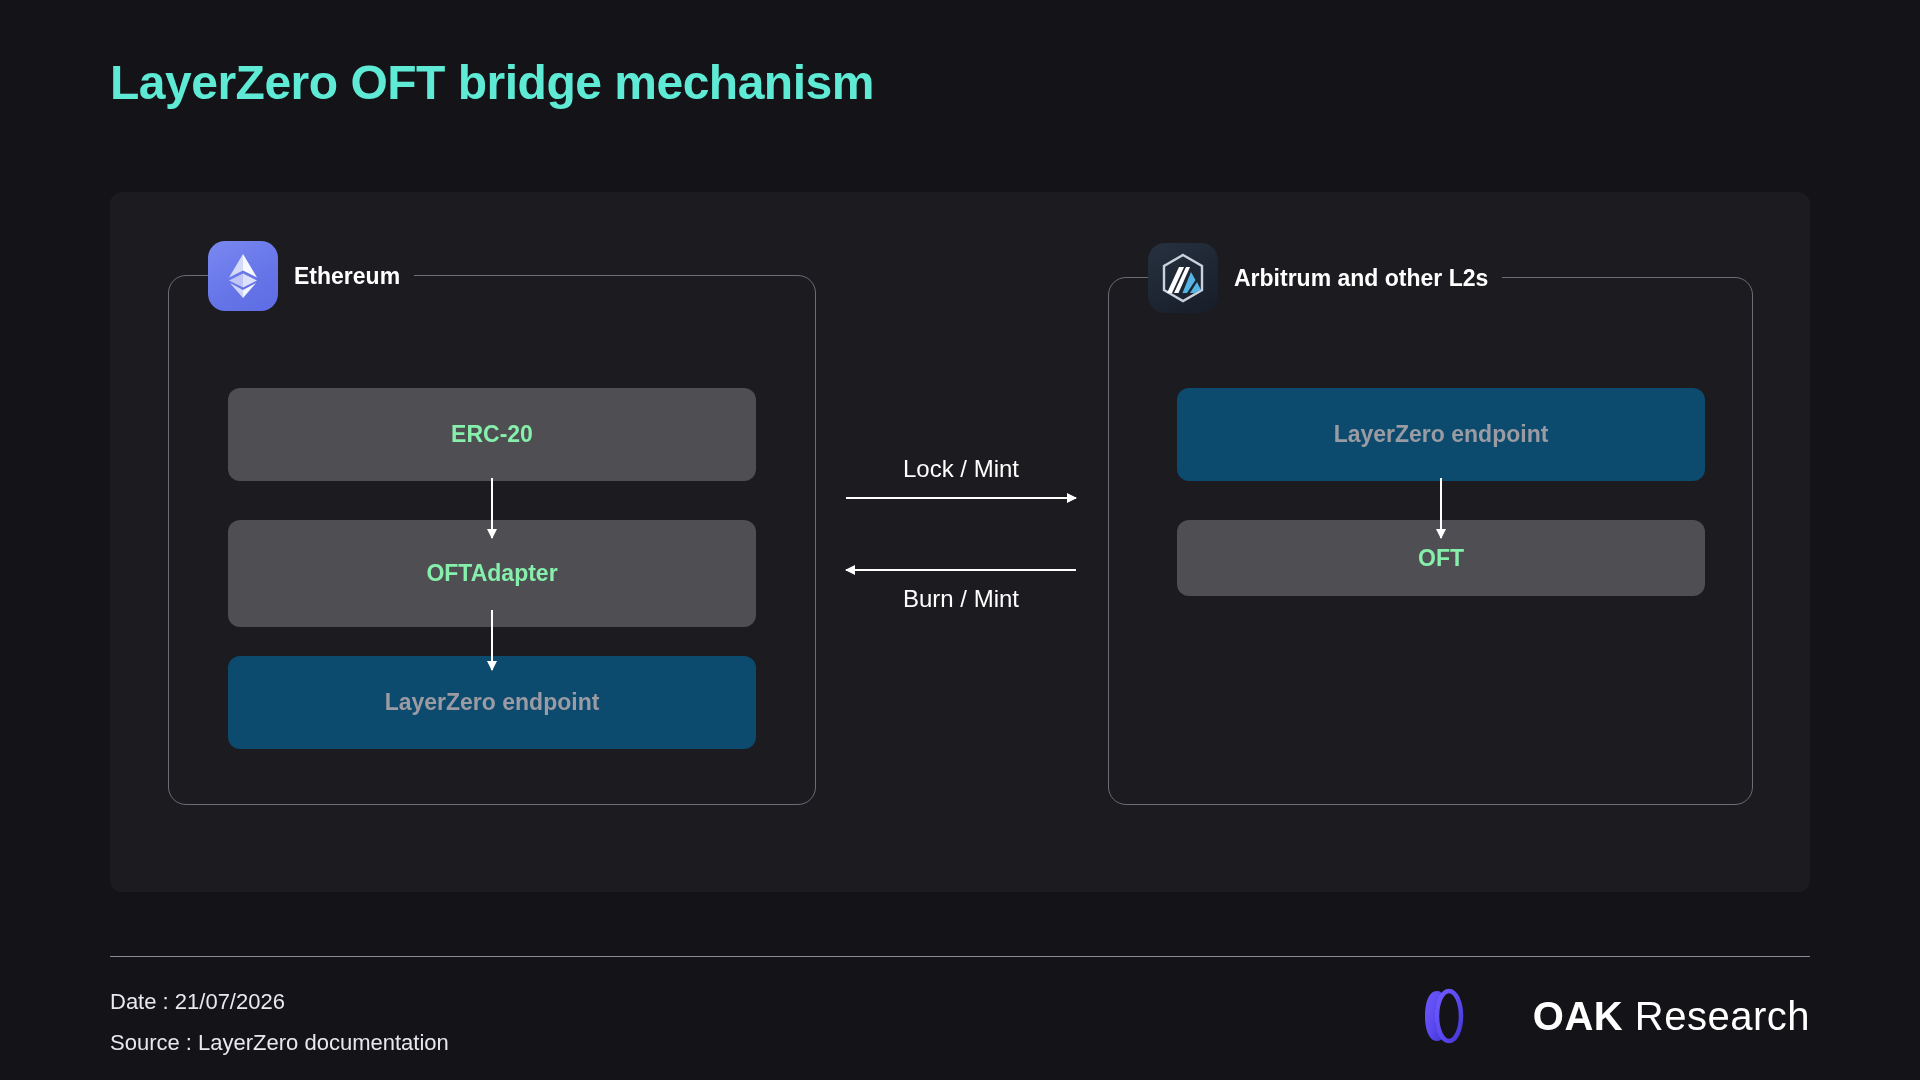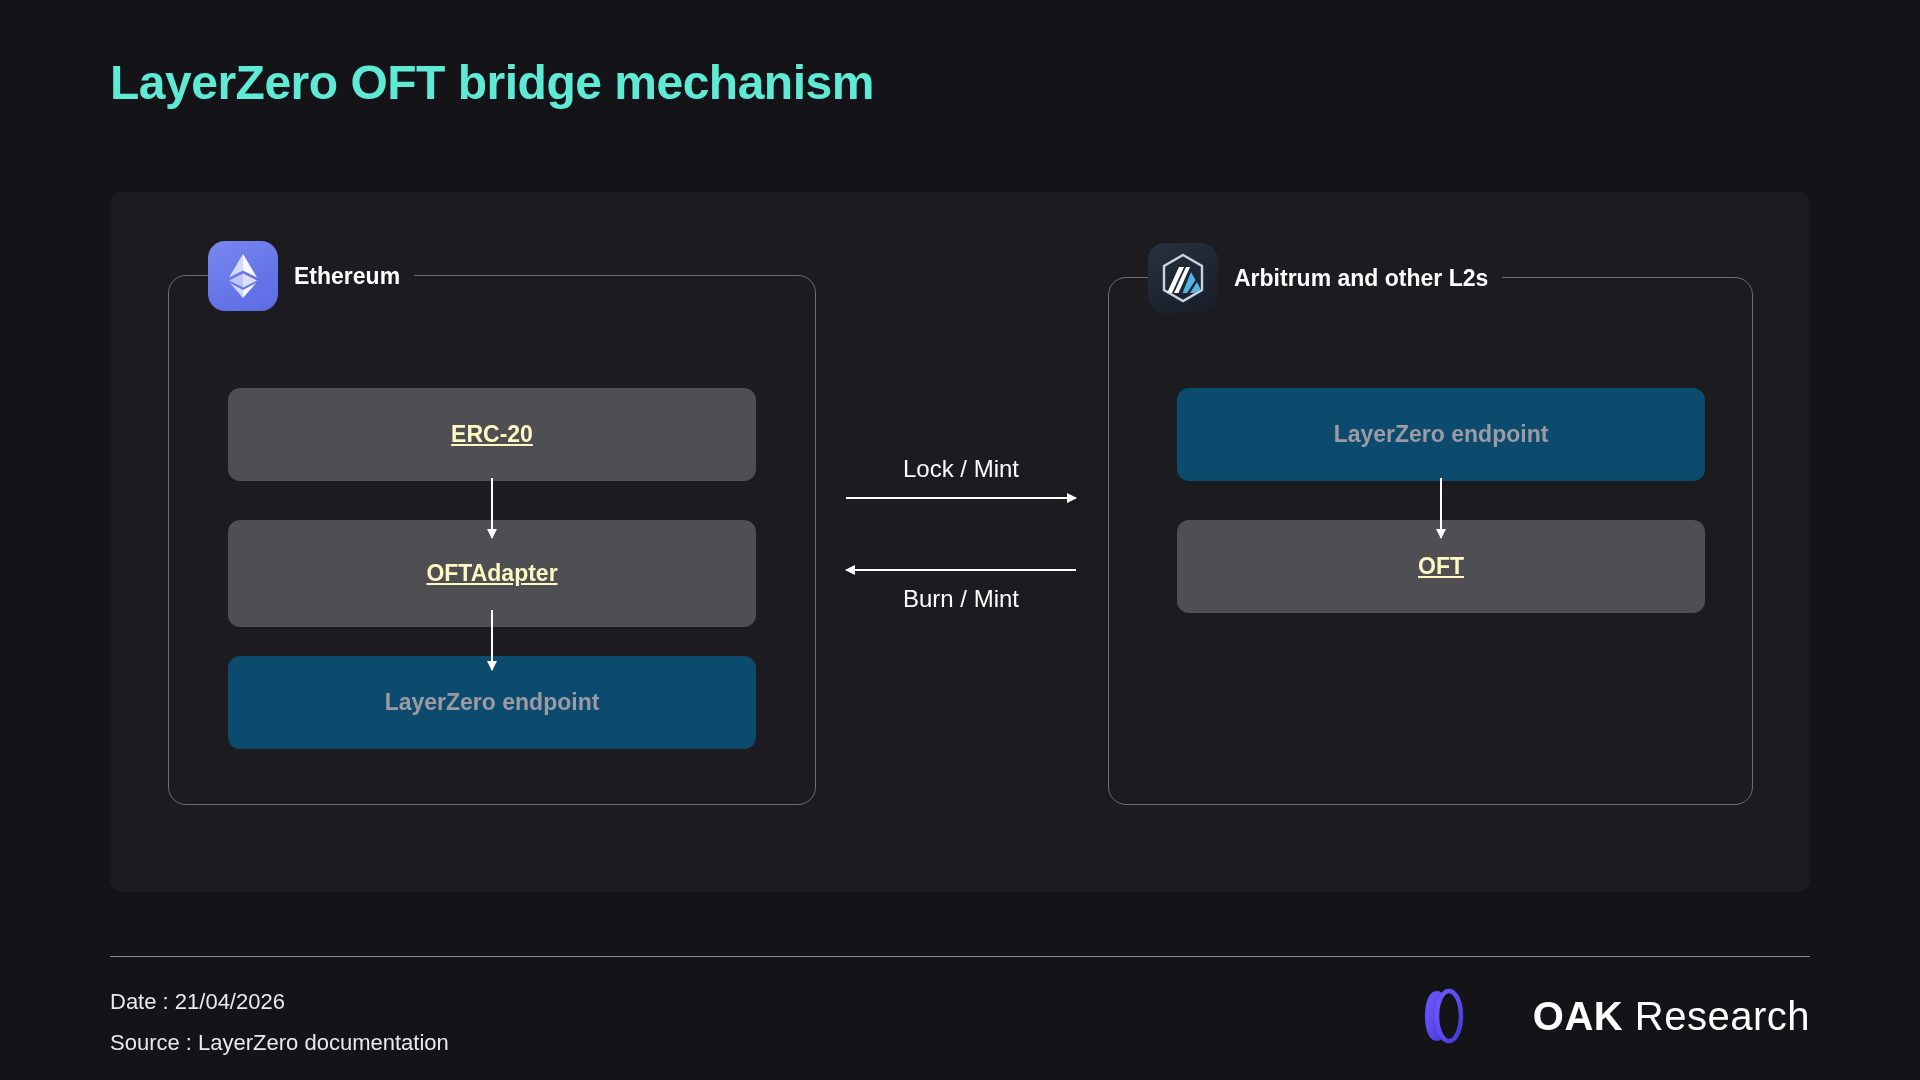--- a/index.html
+++ b/index.html
@@ -61,30 +61,30 @@
   }
 
   
   .node-box {
     position:absolute;
     display:flex; align-items:center; justify-content:center;
     border-radius:12px;
     font-size:23px; font-weight:bold;
     text-align:center;
   }
-  .node-box.solid { background:#4e4e53; color:#fef9c3;text-decoration:underline; }
+  .node-box.solid { background:#4e4e53; color:#86efac; }
   .node-box.muted { background:#0c4a6e; color:#9b9ba3; }
 
   
   #box-erc20      { left:228px; top:388px; width:528px; height:93px; }
   #box-oftadapter { left:228px; top:520px; width:528px; height:107px; }
   #box-lz-left    { left:228px; top:656px; width:528px; height:93px; }
   
   #box-lz-right   { left:1177px; top:388px; width:528px; height:93px; }
-  #box-oft        { left:1177px; top:520px; width:528px; height:93px; }
+  #box-oft        { left:1177px; top:520px; width:528px; height:76px; }
 
   
   .v-arrow {
     position:absolute; width:2px; background:#ffffff;
   }
   .v-arrow::after {
     content:""; position:absolute; left:50%; bottom:-1px;
     transform:translateX(-50%);
     border-left:5px solid transparent;
     border-right:5px solid transparent;
@@ -191,21 +191,21 @@
   <div class="h-arrow-line to-right"></div>
 </div>
 <div id="cross-burn" class="h-arrow-row">
   <div class="h-arrow-line to-left"></div>
   <div class="h-arrow-label">Burn / Mint</div>
 </div>
 
 <div id="footer-divider"></div>
 
 <div id="footer-meta">
-  <div class="footer-line">Date : 21/04/2026</div>
+  <div class="footer-line">Date : 21/07/2026</div>
   <div class="footer-line">Source : LayerZero documentation</div>
 </div>
 
 <div id="oak-logo">
   <svg id="oak-ring" viewBox="0 0 44 56" aria-hidden="true">
     <defs>
       <linearGradient id="ringGrad" x1="0" y1="0" x2="1" y2="1">
         <stop offset="0%" stop-color="#6f5bff"></stop>
         <stop offset="55%" stop-color="#5b49ef"></stop>
         <stop offset="100%" stop-color="#4436d6"></stop>

